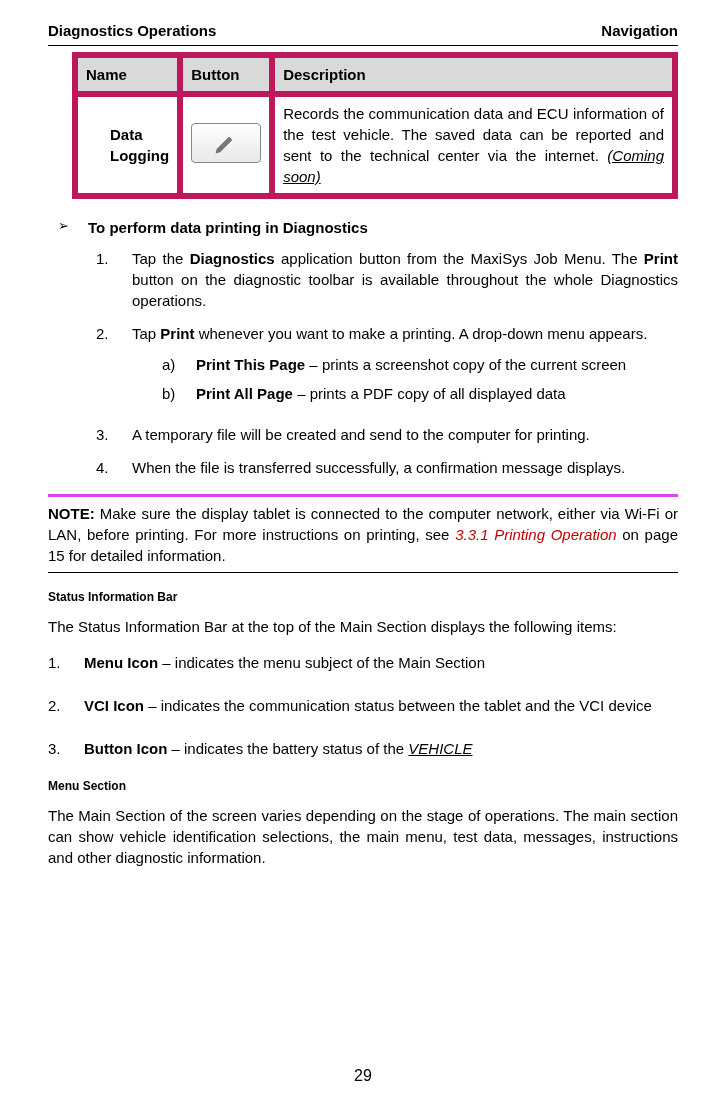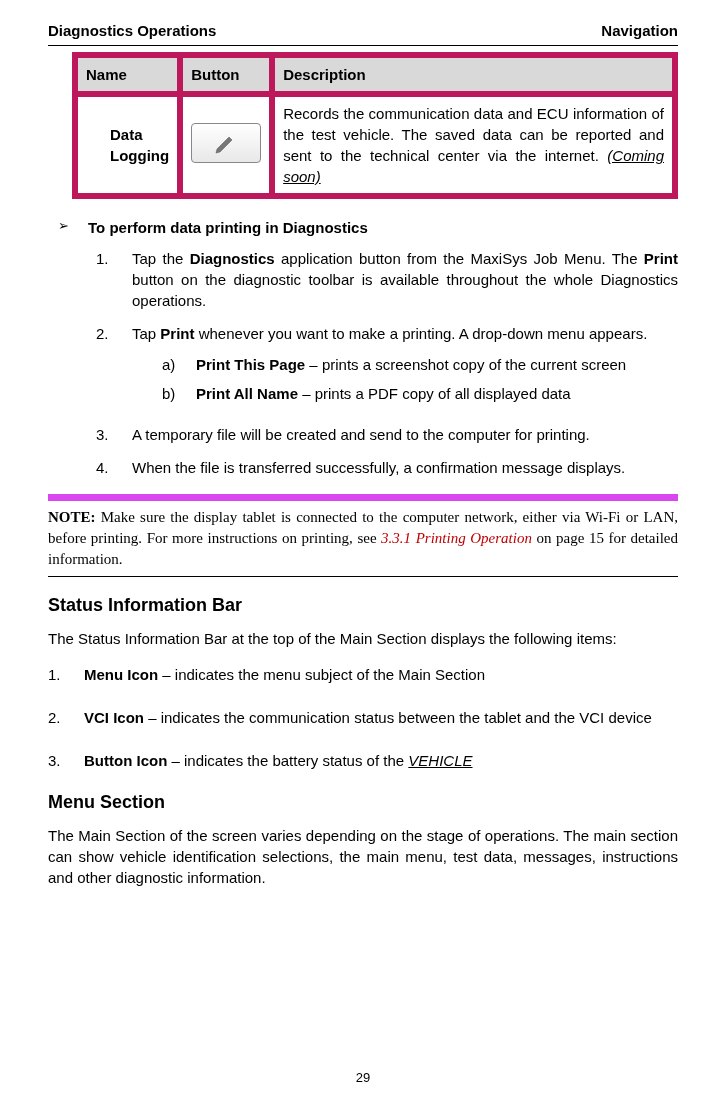--- a/index.html
+++ b/index.html
@@ -115,34 +115,33 @@
       text-align: justify;
     }
     ol.lettered > li > .num {
       width: 34px;
       flex-shrink: 0;
     }
     ol.lettered > li > .txt {
       flex: 1;
     }
     .note-block {
-      border-top: 7px solid #d946ef;
+      border-top: 3px solid #d946ef;
       border-bottom: 1px solid #000;
       padding: 6px 0;
       margin-top: 16px;
       margin-bottom: 16px;
       text-align: justify;
-      font-family: Liberation Serif, serif;
     }
     .link-style {
       color: #c00000;
       font-style: italic;
     }
     h2.section {
-      font-size: 18px;
+      font-size: 12px;
       font-weight: bold;
       margin-bottom: 10px;
     }
     p.body {
       margin-bottom: 12px;
       text-align: justify;
     }
     ol.status-list {
       list-style: none;
       margin-left: 0;
@@ -161,21 +160,21 @@
       flex: 1;
     }
     .italic { font-style: italic; text-decoration: underline; }
     .bold { font-weight: bold; }
     .footer {
       position: absolute;
       bottom: 18px;
       left: 0;
       right: 0;
       text-align: center;
-      font-size: 13px;
+      font-size: 16px;
     }
   </style>
 </head>
 <body>
 
 <div class="header">
   <span>Diagnostics Operations</span>
   <span>Navigation</span>
 </div>
 
@@ -218,21 +217,21 @@
     <span class="num">2.</span>
     <span class="txt">
       <span>Tap </span><span class="bold">Print</span><span> whenever you want to make a printing. A drop-down menu appears.</span>
       <ol class="lettered">
         <li>
           <span class="num">a)</span>
           <span class="txt"><span class="bold">Print This Page</span><span> – prints a screenshot copy of the current screen</span></span>
         </li>
         <li>
           <span class="num">b)</span>
-          <span class="txt"><span class="bold">Print All Name</span><span> – prints a PDF copy of all displayed data</span></span>
+          <span class="txt"><span class="bold">Print All Page</span><span> – prints a PDF copy of all displayed data</span></span>
         </li>
       </ol>
     </span>
   </li>
   <li>
     <span class="num">3.</span>
     <span class="txt">A temporary file will be created and send to the computer for printing.</span>
   </li>
   <li>
     <span class="num">4.</span>

